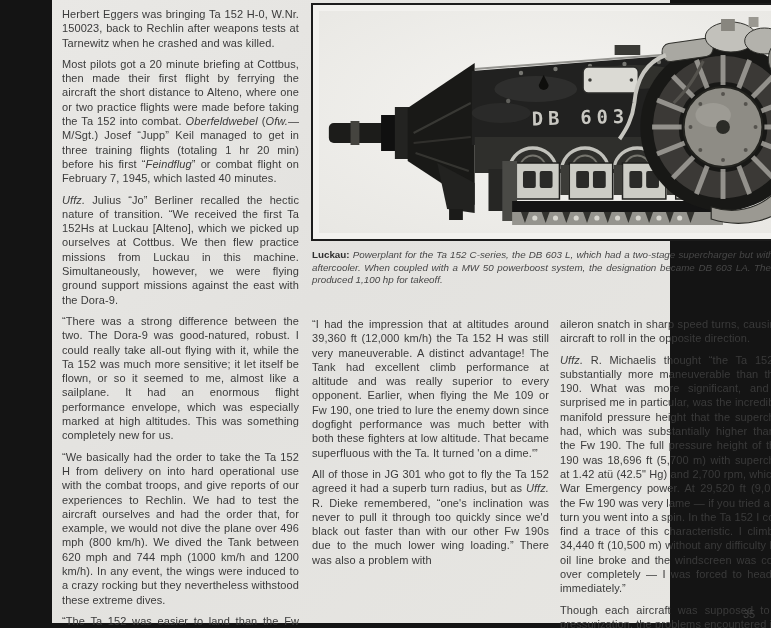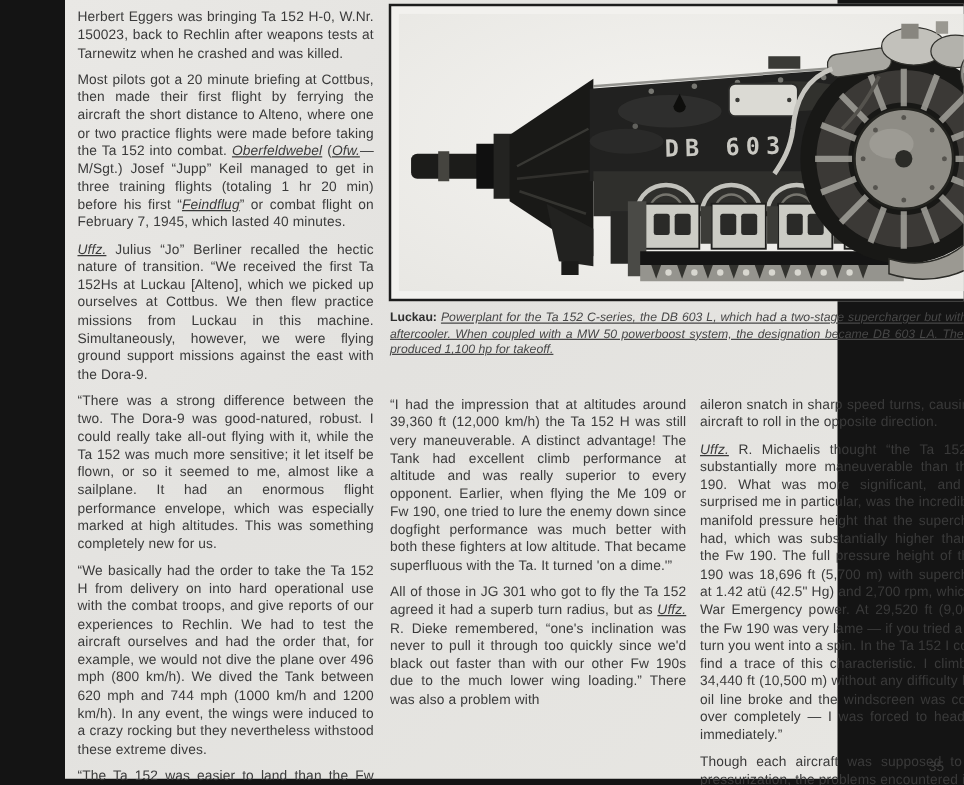--- a/index.html
+++ b/index.html
@@ -37,21 +37,21 @@
     position:absolute;left:260px;top:249px;width:492px;
     font-size:9.8px;line-height:12.6px;color:#474747;
     text-align:justify;
   }
   .caption p{margin:0;font-style:italic;}
   .caption p b{font-style:normal;font-weight:bold;color:#2e2e2e;}
   .page-number{
     position:absolute;left:691px;top:608px;
     font-size:11px;color:#3f3f3f;
   }
-  i{font-style:italic;text-decoration:underline;}
+  i{font-style:italic;}
   b{font-weight:bold;}
 </style>
 </head>
 <body>
 
 <div class="page">
 
   <div class="col col-left">
       <p>Herbert Eggers was bringing Ta 152 H-0, W.Nr. 150023, back to Rechlin after weapons tests at Tarnewitz when he crashed and was killed.</p>
       <p>Most pilots got a 20 minute briefing at Cottbus, then made their first flight by ferrying the aircraft the short distance to Alteno, where one or two practice flights were made before taking the Ta 152 into combat. <i>Oberfeldwebel</i> (<i>Ofw.</i>—M/Sgt.) Josef “Jupp” Keil managed to get in three training flights (totaling 1 hr 20 min) before his first “<i>Feindflug</i>” or combat flight on February 7, 1945, which lasted 40 minutes.</p>

